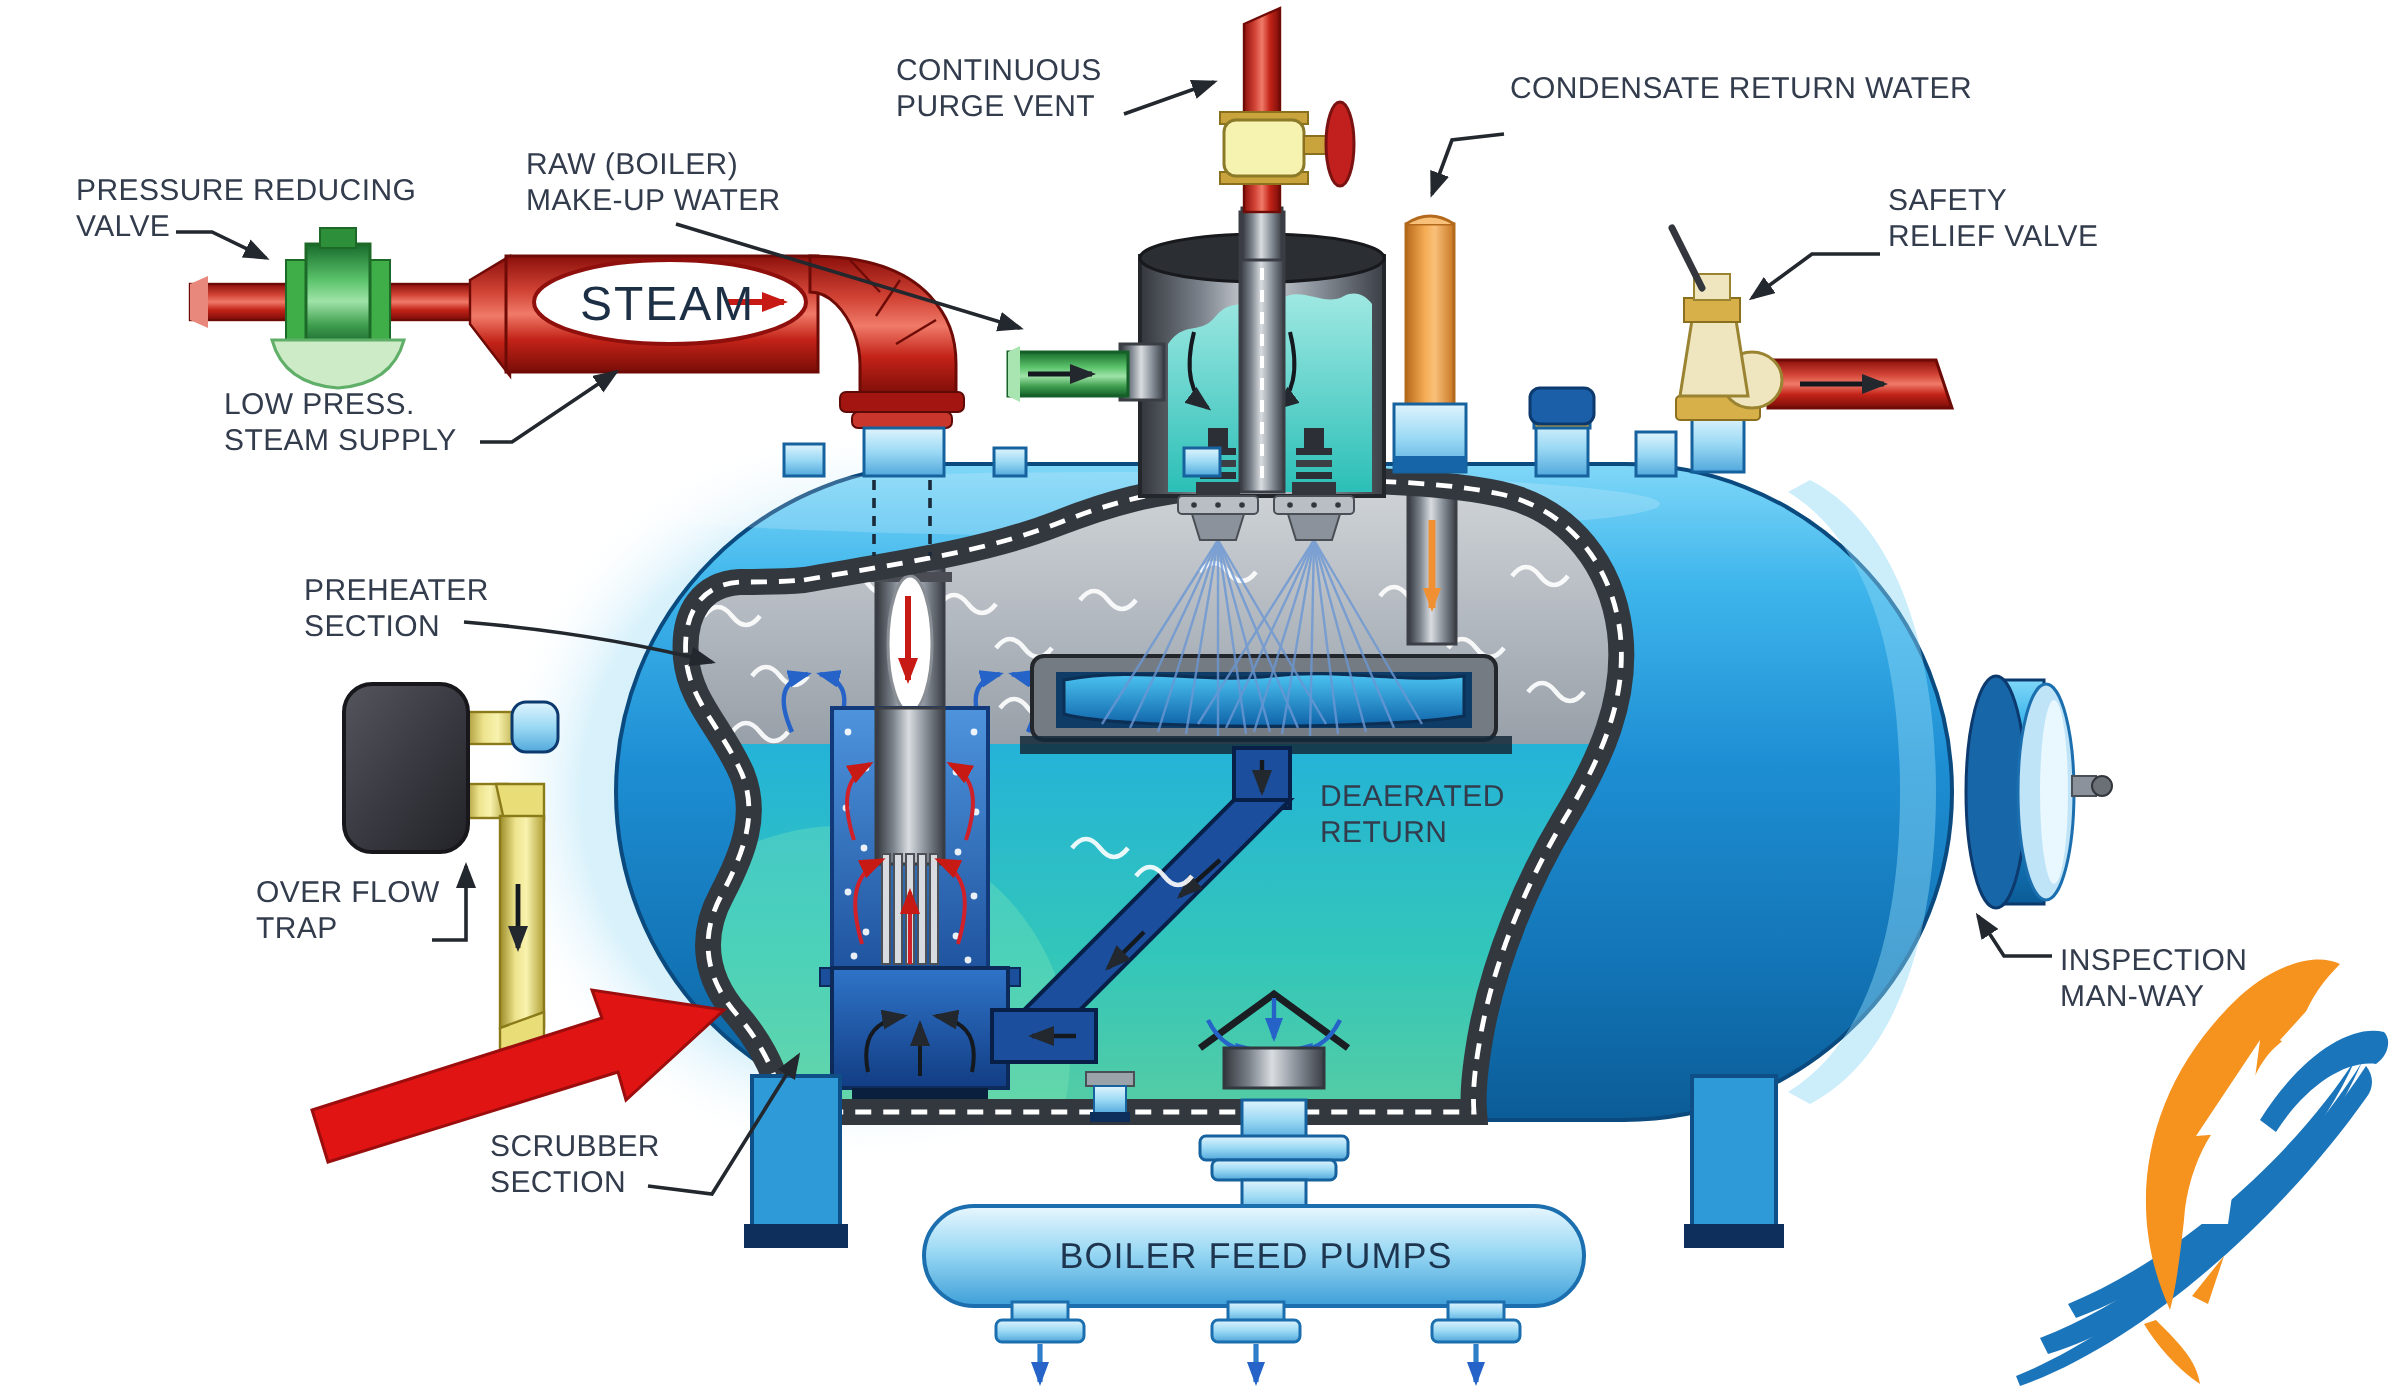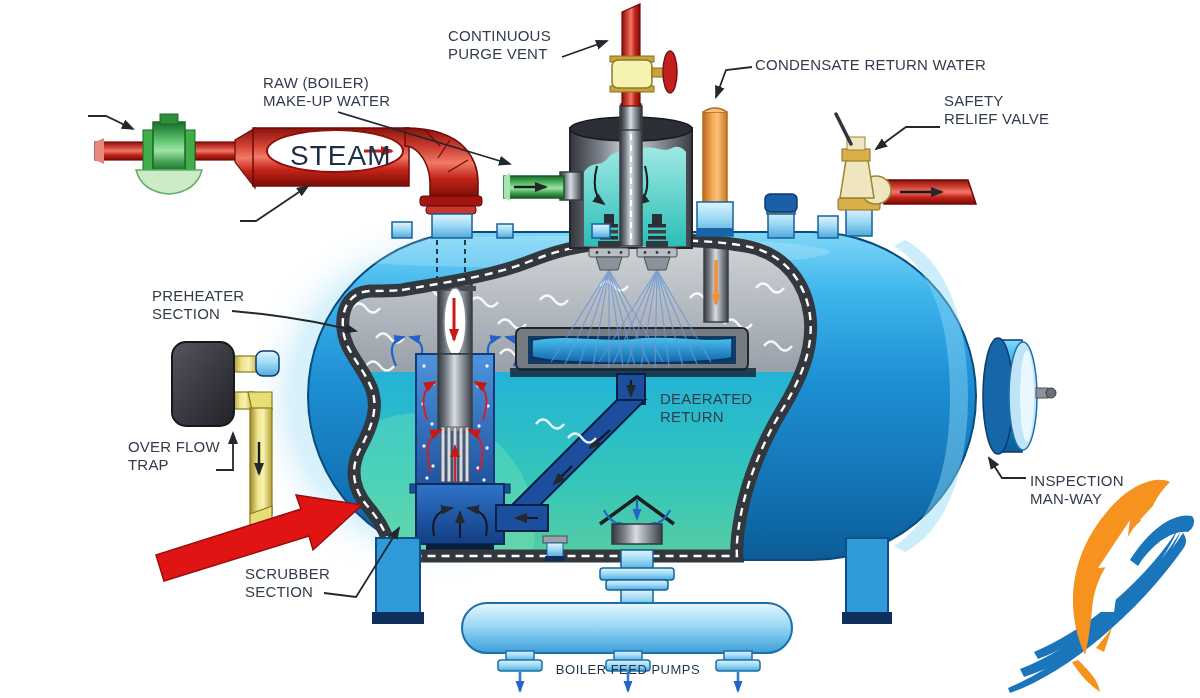--- a/index.html
+++ b/index.html
@@ -1,22 +1,22 @@
 <!DOCTYPE html>
 <html style="--label-text: #333c4c; --pipe-red: #c8201a; --valve-green: #3fae49; --tank-blue: #1e8fd4; --water-teal: #2fc4bd; --condensate-orange: #f0973a; --overflow-yellow: #efe78c; --internals-blue: #1b55a6; --highlight-arrow-red: #e11414; --logo-orange: #f6921e; --logo-blue: #1b75bb;"><head>
 <meta charset="utf-8">
 <style>
   html,body{margin:0;padding:0;background:#fff;}
   .stage{position:relative;width:1200px;height:698px;background:#fff;overflow:hidden;
          font-family:"Liberation Sans",sans-serif;}
   .stage svg{position:absolute;left:0;top:0;}
   .label{position:absolute;font-weight:normal;font-size:15px;line-height:1.18;
          color:var(--label-text,#333c4c);white-space:pre-line;letter-spacing:.2px;}
-  .label.steam{font-size:28px;color:#1c2f45;letter-spacing:1px;}
-  .label.pumps{width:330px;text-align:center;font-size:13px;color:#1e3550;letter-spacing:.5px;margin-top:44px;}
+  .label.steam{font-size:24px;color:#1c2f45;letter-spacing:1px;}
+  .label.pumps{width:330px;text-align:center;font-size:18px;color:#1e3550;letter-spacing:.5px;}
 </style>
 </head>
 <body>
 
 <div class="stage">
 
 <svg width="1200" height="698" viewBox="0 0 1200 698">
 <defs>
   <linearGradient id="gTank" x1="0" y1="0" x2="0" y2="1">
     <stop offset="0" stop-color="#7fd7f8"></stop>
@@ -495,25 +495,29 @@
   <path d="M1130,560 C1150,528 1175,512 1192,516 C1196,520 1194,528 1188,532 C1172,530 1152,544 1138,566 Z" fill="#1b75bb"></path>
   <path d="M1085,655 C1060,600 1075,540 1120,498 C1138,482 1158,476 1170,482 C1160,492 1152,504 1150,516 C1138,520 1128,532 1124,548 C1110,556 1094,580 1092,610 C1090,628 1088,644 1085,655 Z" fill="#f6921e"></path>
   <polygon points="1098,568 1130,520 1124,566" fill="#ffffff"></polygon>
   <polygon points="1092,612 1120,570 1114,612" fill="#ffffff"></polygon>
   <polygon points="1140,520 1160,498 1150,528" fill="#ffffff"></polygon>
   <path d="M1078,660 C1090,672 1098,680 1100,692 C1088,684 1078,672 1072,662 Z" fill="#f6921e"></path>
   <polygon points="1096,648 1112,628 1104,652" fill="#f6921e"></polygon>
 </g>
 </svg>
 
+<div class="label" style="left:38px;top:87px">PRESSURE REDUCING
+VALVE</div>
+<div class="label" style="left:112px;top:194px">LOW PRESS.
+STEAM SUPPLY</div>
 <div class="label" style="left:263px;top:74px">RAW (BOILER)
 MAKE-UP WATER</div>
 <div class="label" style="left:448px;top:27px">CONTINUOUS
 PURGE VENT</div>
-<div class="label" style="left:755px;top:56px">CONDENSATE RETURN WATER</div>
+<div class="label" style="left:755px;top:36px">CONDENSATE RETURN WATER</div>
 <div class="label" style="left:944px;top:92px">SAFETY
 RELIEF VALVE</div>
 <div class="label" style="left:152px;top:287px">PREHEATER
 SECTION</div>
 <div class="label" style="left:128px;top:438px">OVER FLOW
 TRAP</div>
 <div class="label" style="left:245px;top:565px">SCRUBBER
 SECTION</div>
 <div class="label" style="left:660px;top:390px">DEAERATED
 RETURN</div>

